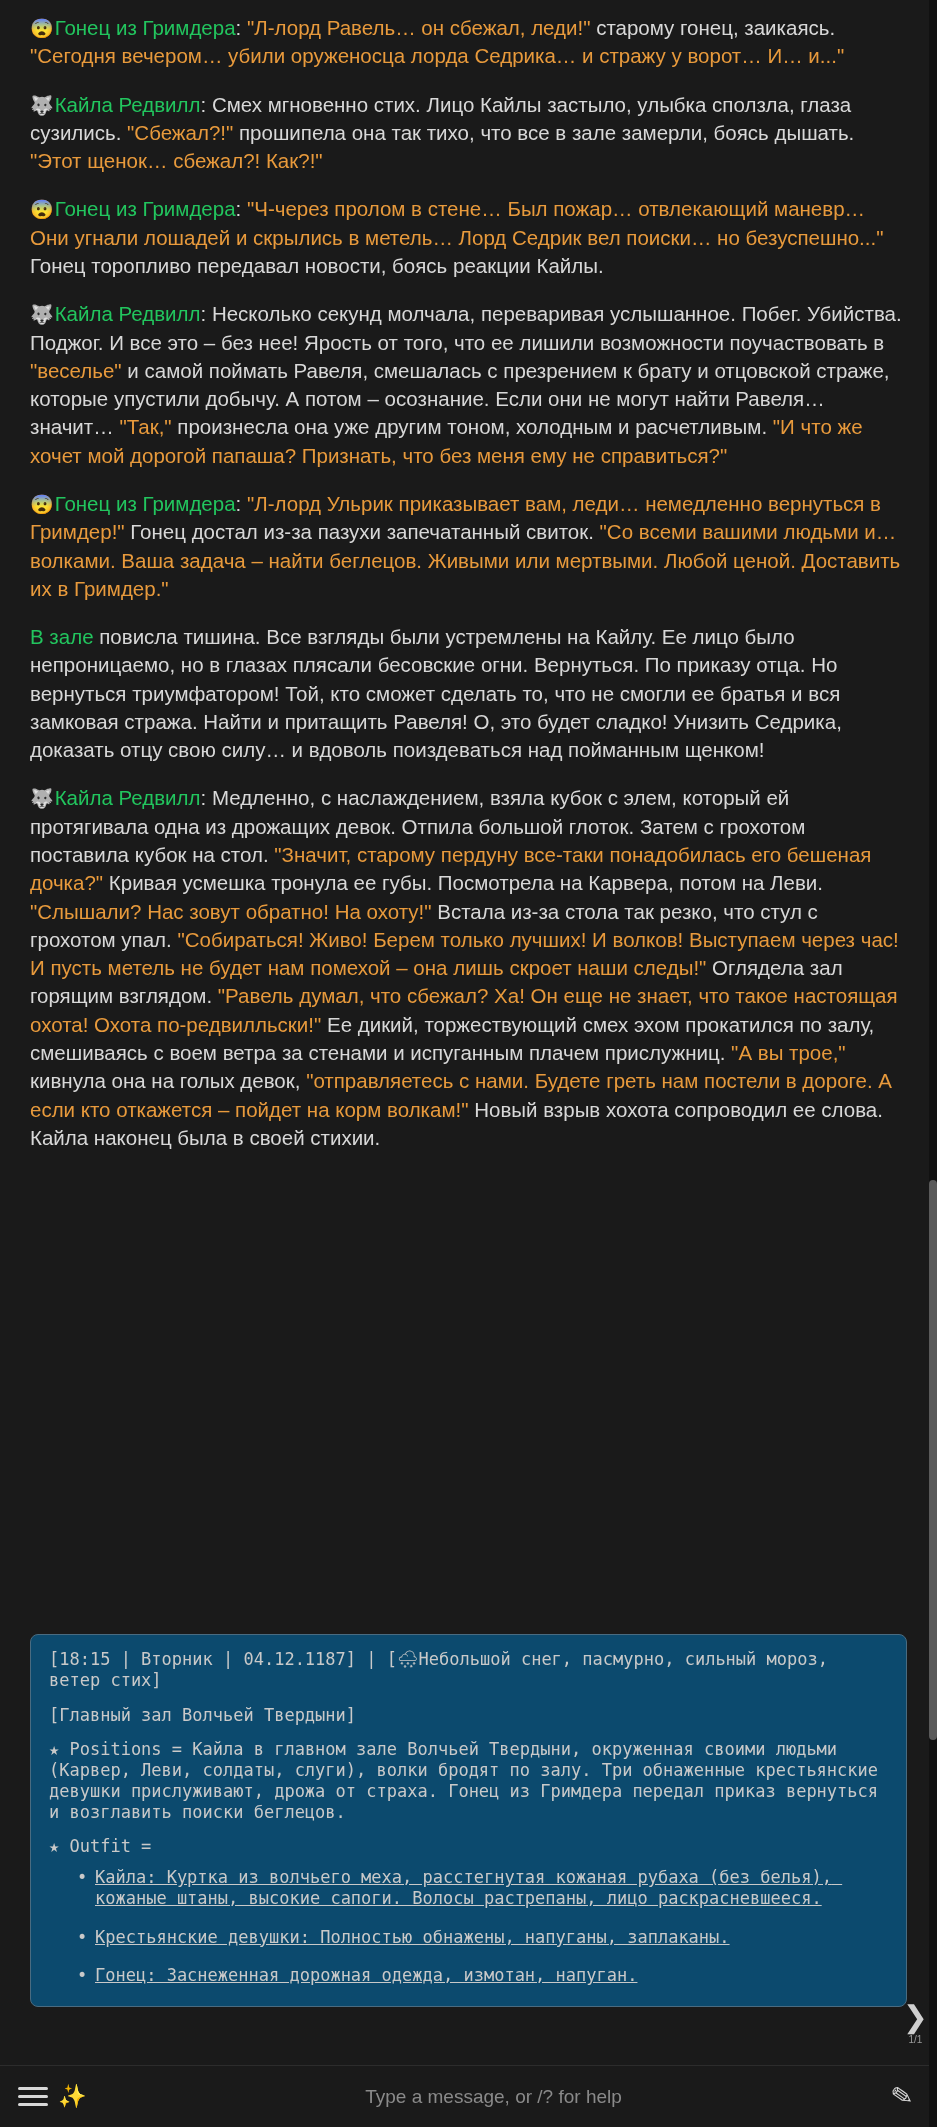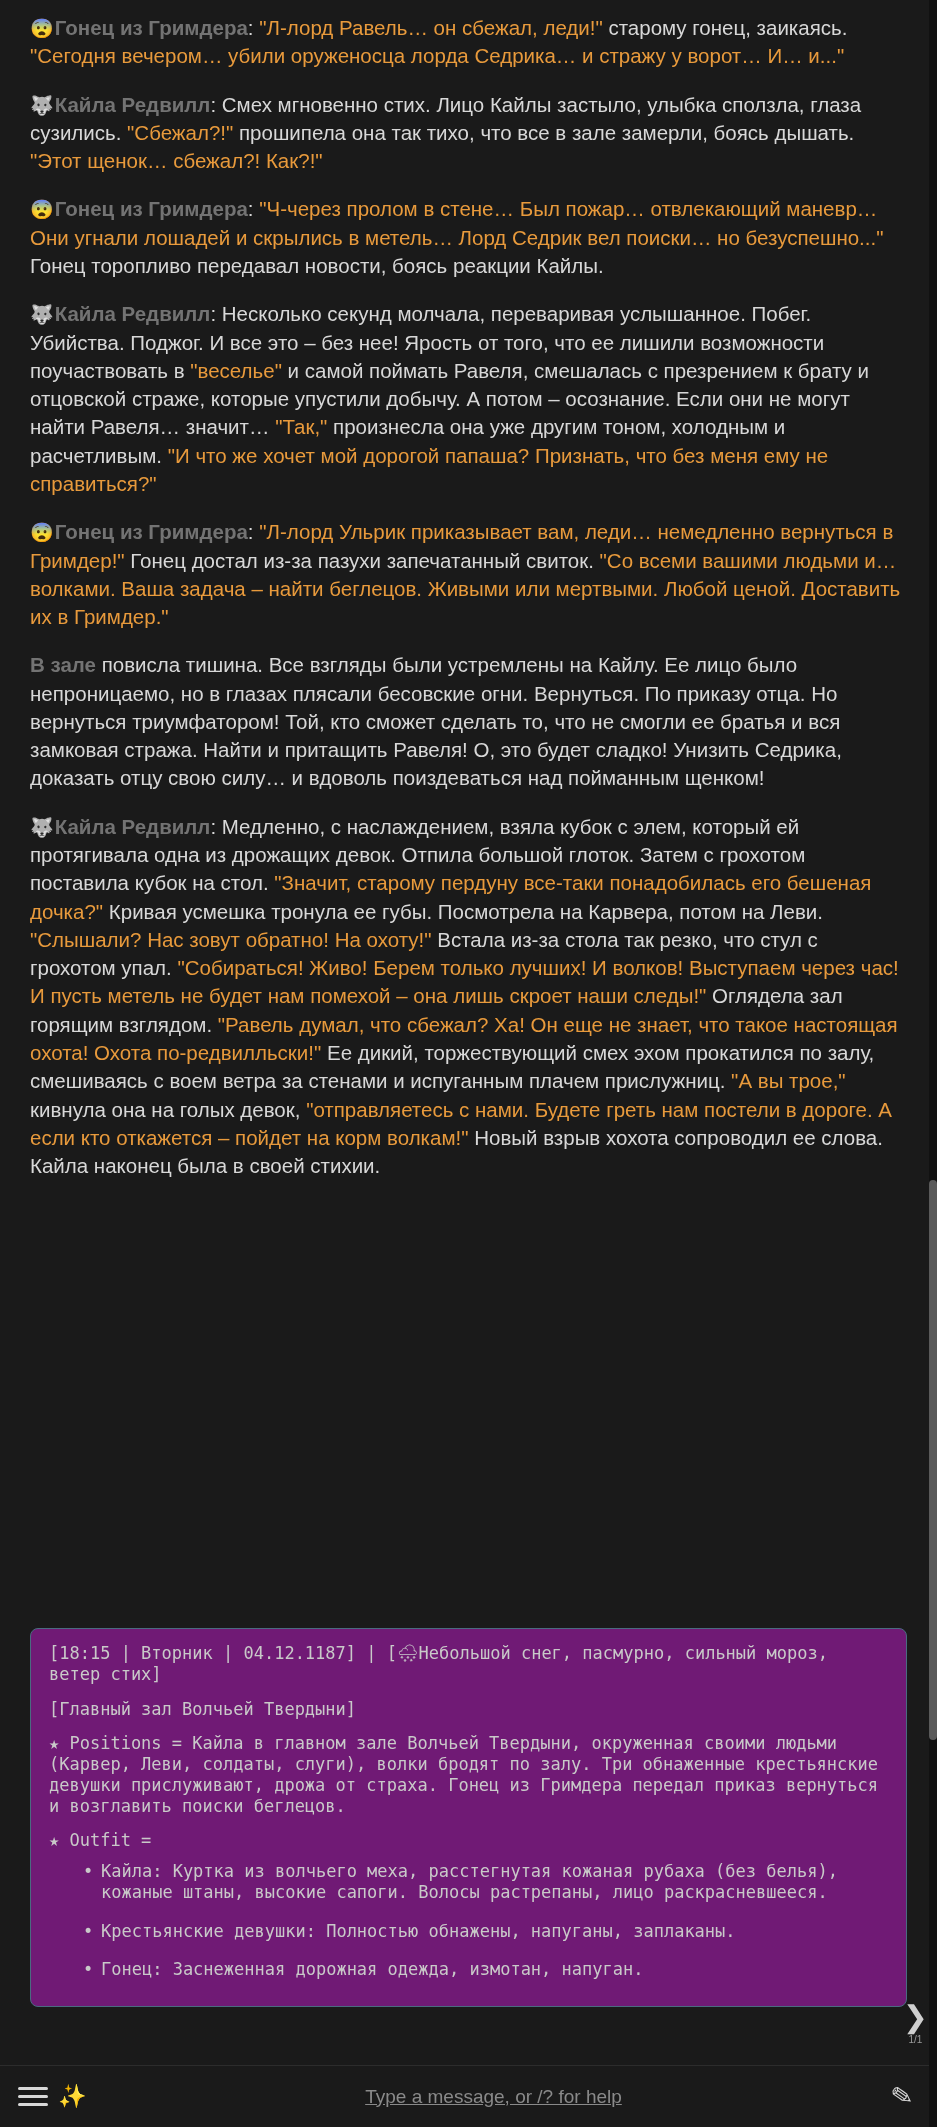--- a/index.html
+++ b/index.html
@@ -24,54 +24,55 @@
     padding: 14px 30px 0 30px;
     flex: 1 1 auto;
   }
   .msg {
     font-size: 20.5px;
     line-height: 1.38;
     margin: 0 0 20px 0;
     color: #d8d8d8;
   }
   .speaker {
-    font-weight: bold;
-    color: #737373;
+    font-weight: normal;
+    color: #22c55e;
   }
   .emoji {
     font-size: 19px;
     margin-right: 1px;
   }
   .quote {
     color: #e89a3c;
   }
   
   .status-panel {
     margin: 6px 30px 0 30px;
     border: 1px solid #4a6b80;
     border-radius: 8px;
-    background: #701a75;
+    background: #0c4a6e;
     padding: 14px 18px 18px 18px;
     font-family: "DejaVu Sans Mono", monospace;
     font-size: 17px;
     line-height: 1.22;
     color: #c9c9c9;
     position: relative;
   }
   .status-line {
     margin: 0 0 14px 0;
     white-space: pre-wrap;
     word-break: break-word;
   }
   .status-line.tight { margin-bottom: 10px; }
   .star { color: #c9c9c9; margin-top: 36px; }
   .bullets {
     list-style: none;
-    margin: 8px;
+    margin: 2px;
     padding: 0 0 0 26px;
+    text-decoration: underline;
   }
   .bullets li {
     position: relative;
     margin: 0 0 18px 0;
     padding-left: 18px;
     white-space: pre-wrap;
   }
   .bullets li:before {
     content: "•";
     position: absolute;
@@ -128,21 +129,20 @@
   }
   .sparkle {
     font-size: 23px;
     color: #e8e8e8;
   }
   .composer-input {
     flex: 1 1 auto;
     text-align: center;
     color: #8a8a8a;
     font-size: 19px;
-    text-decoration: underline;
   }
   .composer-right {
     width: 60px;
     display: flex;
     justify-content: flex-end;
     padding-right: 6px;
   }
   .send-icon {
     font-size: 26px;
     color: #d8d8d8;

